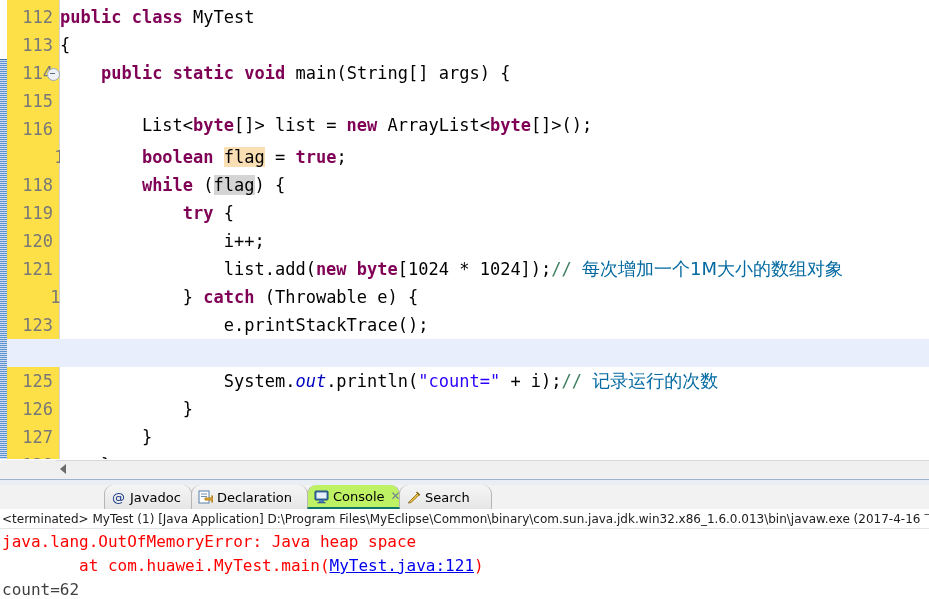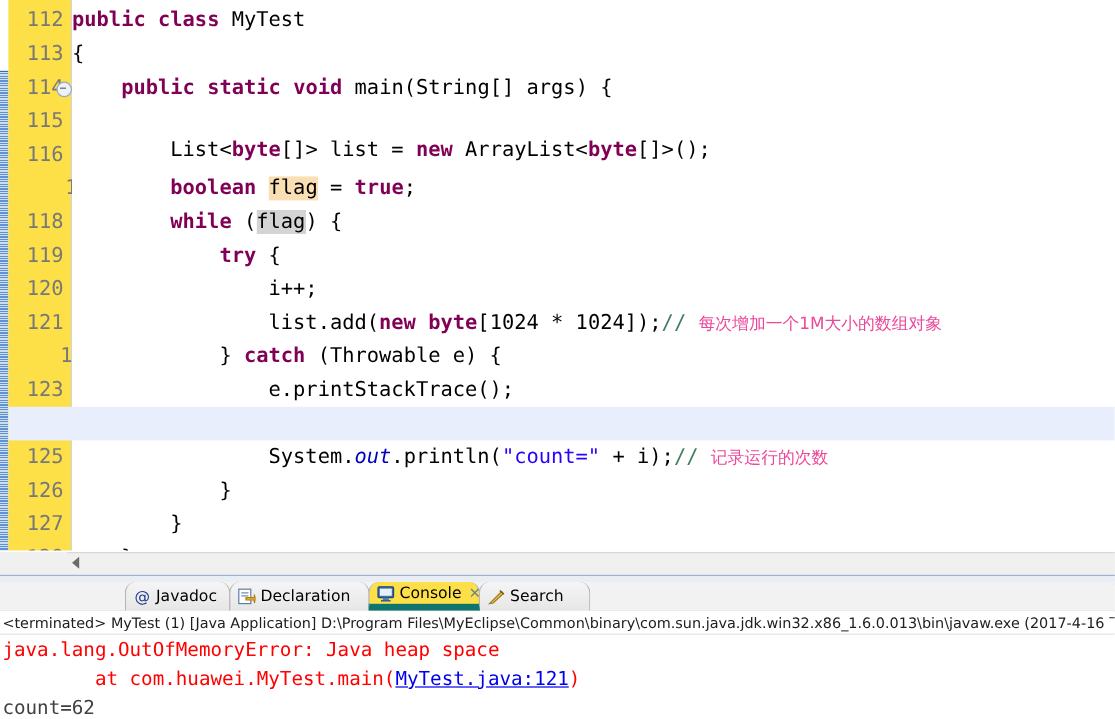--- a/index.html
+++ b/index.html
@@ -26,21 +26,21 @@
   .fold::after{content:"";position:absolute;left:2px;top:4px;width:5px;height:1px;background:#5a6a80;}
 
   .code{position:absolute;left:0;right:0;height:28px;line-height:28px;white-space:pre;
         font-family:"DejaVu Sans Mono","Liberation Mono",monospace;font-size:17px;color:#000000;}
   .hl-row{position:absolute;left:60px;right:0;height:28px;background:#e8eefb;}
   .hl-row-gut{position:absolute;left:7px;width:53px;height:28px;background:#e8eefb;}
 
   .kw{color:#7f0055;font-weight:bold;}
   .str{color:#2a00ff;}
   .cmt{color:#3f7f5f;}
-  .cmt-cn{color:#ec4899;font-family:"DejaVu Sans","Liberation Sans",sans-serif;font-size:14px;}
+  .cmt-cn{color:#0369a1;font-family:"DejaVu Sans","Liberation Sans",sans-serif;font-size:18px;}
   .fld{color:#0000c0;font-style:italic;}
   .occ-w{background:#fbdfb4;}
   .occ-r{background:#d4d4d4;}
   .caret{display:inline-block;width:1px;height:18px;background:#000;vertical-align:-3px;}
 
   
   .hscroll{position:absolute;left:0;top:459px;width:929px;height:20px;background:#f0f0f0;
            border-top:1px solid #ffffff;}
   .hscroll .track{position:absolute;left:56px;top:0;right:0;height:20px;background:#f0f0f0;
            border-top:1px solid #d8d8d8;}
@@ -52,21 +52,21 @@
   
   .sash{position:absolute;left:0;top:479px;width:929px;height:6px;background:#e9eef5;
         border-top:1px solid #9cb4d0;border-bottom:1px solid #b9c9dd;}
   .tabbar{position:absolute;left:0;top:485px;width:929px;height:24px;background:#f2f2f2;
           border-bottom:1px solid #b6b6b6;}
   .tab{position:absolute;top:0;height:24px;display:flex;align-items:center;gap:4px;
        padding:0 8px 0 6px;font-family:"DejaVu Sans","Liberation Sans",sans-serif;font-size:13px;color:#000;
        border-left:1px solid #b6b6b6;border-right:1px solid #b6b6b6;
        border-top-left-radius:9px;border-top-right-radius:9px;
        background:linear-gradient(#f5f5f5,#e6e6e6);box-sizing:border-box;}
-  .tab.active{background:#fde047;border-bottom:6px solid #0f766e;z-index:5;
+  .tab.active{background:#bef264;border-bottom:2px solid #0f766e;z-index:5;
        box-shadow:0 0 0 0 transparent;}
   .tab .lbl{white-space:nowrap;}
   .tab .close{font-size:12px;color:#6f7f95;margin-left:2px;}
   .ticon{width:15px;height:15px;position:relative;flex:0 0 15px;}
 
   
   .console{position:absolute;left:0;top:509px;width:929px;height:90px;background:#ffffff;overflow:hidden;}
   .cons-head{position:absolute;left:0;top:0;width:929px;height:20px;line-height:20px;
       font-family:"DejaVu Sans","Liberation Sans",sans-serif;font-size:12px;color:#202020;
       white-space:nowrap;overflow:hidden;padding-left:2px;box-sizing:border-box;

